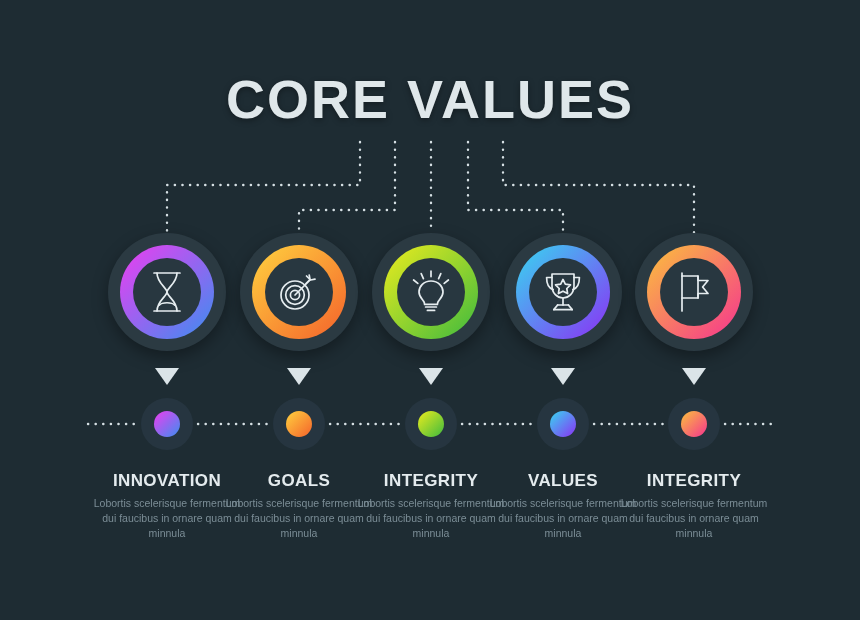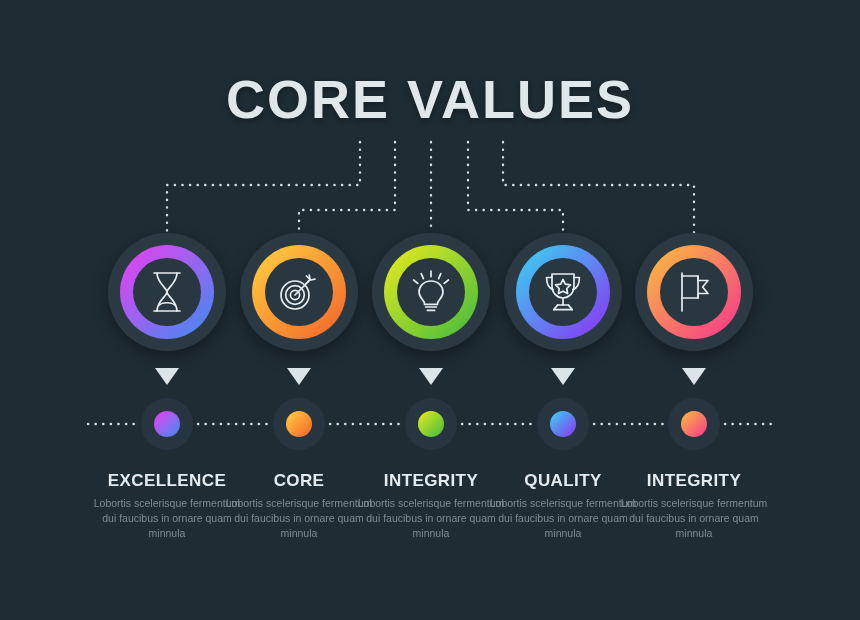--- a/index.html
+++ b/index.html
@@ -307,33 +307,33 @@
     </div>
     <div class="smallnode" style="left:537px">
       <div class="smalldot" style="background:linear-gradient(135deg,#37d7f0,#8b30f5)"></div>
     </div>
     <div class="smallnode" style="left:668px">
       <div class="smalldot" style="background:linear-gradient(135deg,#fbc13c,#f5348f)"></div>
     </div>
   </div>
 
   <div class="caption" style="left:79px">
-    <p class="cap-title">EXCELLENCE</p>
+    <p class="cap-title">INNOVATION</p>
     <p class="cap-body">Lobortis scelerisque fermentum dui faucibus in ornare quam minnula</p>
   </div>
   <div class="caption" style="left:211px">
-    <p class="cap-title">CORE</p>
+    <p class="cap-title">GOALS</p>
     <p class="cap-body">Lobortis scelerisque fermentum dui faucibus in ornare quam minnula</p>
   </div>
   <div class="caption" style="left:343px">
     <p class="cap-title">INTEGRITY</p>
     <p class="cap-body">Lobortis scelerisque fermentum dui faucibus in ornare quam minnula</p>
   </div>
   <div class="caption" style="left:475px">
-    <p class="cap-title">QUALITY</p>
+    <p class="cap-title">VALUES</p>
     <p class="cap-body">Lobortis scelerisque fermentum dui faucibus in ornare quam minnula</p>
   </div>
   <div class="caption" style="left:606px">
     <p class="cap-title">INTEGRITY</p>
     <p class="cap-body">Lobortis scelerisque fermentum dui faucibus in ornare quam minnula</p>
   </div>
 
 </div>
 
 </body></html>

